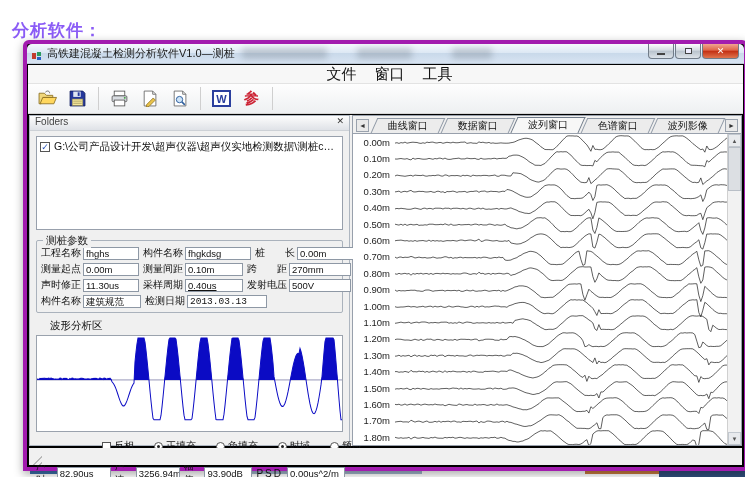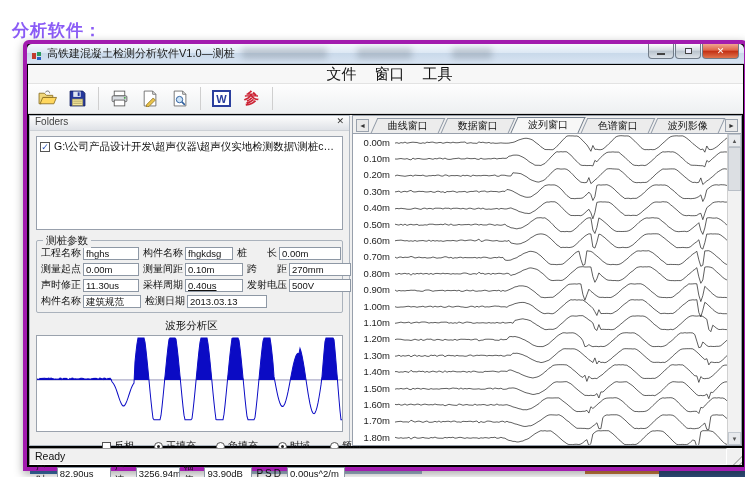--- a/index.html
+++ b/index.html
@@ -72,21 +72,21 @@
     padding:5px 3px 4px 4px; position:relative; flex:none; }
   .group-title { position:absolute; top:-7px; left:6px; background:#f0f0f0; padding:0 3px;
     font-size:10.5px; color:#222; }
   .p-row { display:flex; margin-bottom:2px; align-items:center; }
   .p-row:last-child { margin-bottom:0; }
   .p-field { display:flex; align-items:center; margin-right:4px; }
   .p-label { font-size:10px; color:#111; white-space:pre; margin-right:2px; }
   .p-input { height:13px; background:#fff; border:1px solid #8e98a5; font-size:9.5px;
     line-height:12px; padding:0 2px; color:#111; overflow:hidden; white-space:nowrap; }
 
-  .section-label { font-size:10.5px; color:#111; margin:6px 0 2px 4px; flex:none;text-align:center; }
+  .section-label { font-size:10.5px; color:#111; margin:6px 0 2px 20px; flex:none; }
   .plot { margin:0 6px; height:97px; border:1px solid #9aa2ad; background:#fff; flex:none; }
   .plot svg { width:100%; height:100%; display:block; }
 
   .controls-row { margin-top:7px; padding-left:72px; display:flex; gap:20px; align-items:center;
     font-size:10px; color:#111; flex:none; }
   .ctl { display:flex; align-items:center; gap:3px; white-space:nowrap; }
   .cbx { width:9px; height:9px; border:1px solid #555; background:#fff; }
   .radio { width:9px; height:9px; border:1px solid #555; border-radius:50%; background:#fff;
     display:flex; align-items:center; justify-content:center; }
   .radio.sel::after { content:""; width:3px; height:3px; border-radius:50%; background:#222; }
@@ -242,21 +242,21 @@
       <div class="params-group">
         <span class="group-title">测桩参数</span>
         <div id="params-grid">
             <div class="p-row">
               <span class="p-field">
                 <span class="p-label">工程名称</span>
                 <span class="p-input" style="width: 56px;">fhghs</span>
               </span>
               <span class="p-field">
                 <span class="p-label">构件名称</span>
-                <span class="p-input" style="width: 48px;">fhgkdsg</span>
+                <span class="p-input" style="width: 66px;">fhgkdsg</span>
               </span>
               <span class="p-field">
                 <span class="p-label">桩　　长</span>
                 <span class="p-input" style="width: 62px;">0.00m</span>
               </span>
             </div>
             <div class="p-row">
               <span class="p-field">
                 <span class="p-label">测量起点</span>
                 <span class="p-input" style="width: 56px;">0.00m</span>
@@ -284,21 +284,21 @@
                 <span class="p-input" style="width: 62px;">500V</span>
               </span>
             </div>
             <div class="p-row">
               <span class="p-field">
                 <span class="p-label">构件名称</span>
                 <span class="p-input" style="width: 58px;">建筑规范</span>
               </span>
               <span class="p-field">
                 <span class="p-label">检测日期</span>
-                <span class="p-input" style="width: 80px;">2013.03.13</span>
+                <span class="p-input" style="width: 80px; font-family: Liberation Mono, monospace;">2013.03.13</span>
               </span>
             </div>
           </div>
       </div>
 
       <div class="section-label">波形分析区</div>
 
       <div class="plot">
         <svg id="analysis-svg" viewBox="0 0 305 93" preserveAspectRatio="none">
           <line id="ana-zero" x1="0" x2="305" stroke="#7d7da8" stroke-width="0.8" y1="43" y2="43"></line>
@@ -479,16 +479,15 @@
           <span class="vs-arrow">▲</span>
           <span class="vs-thumb"></span>
           <span class="vs-track"></span>
           <span class="vs-arrow">▼</span>
         </div>
       </div>
     </div>
   </div>
 
   <div class="statusbar">
-    <div class="sb-main">Ready</div>
     <div class="grip"></div>
   </div>
 </div>
 
 </body></html>

